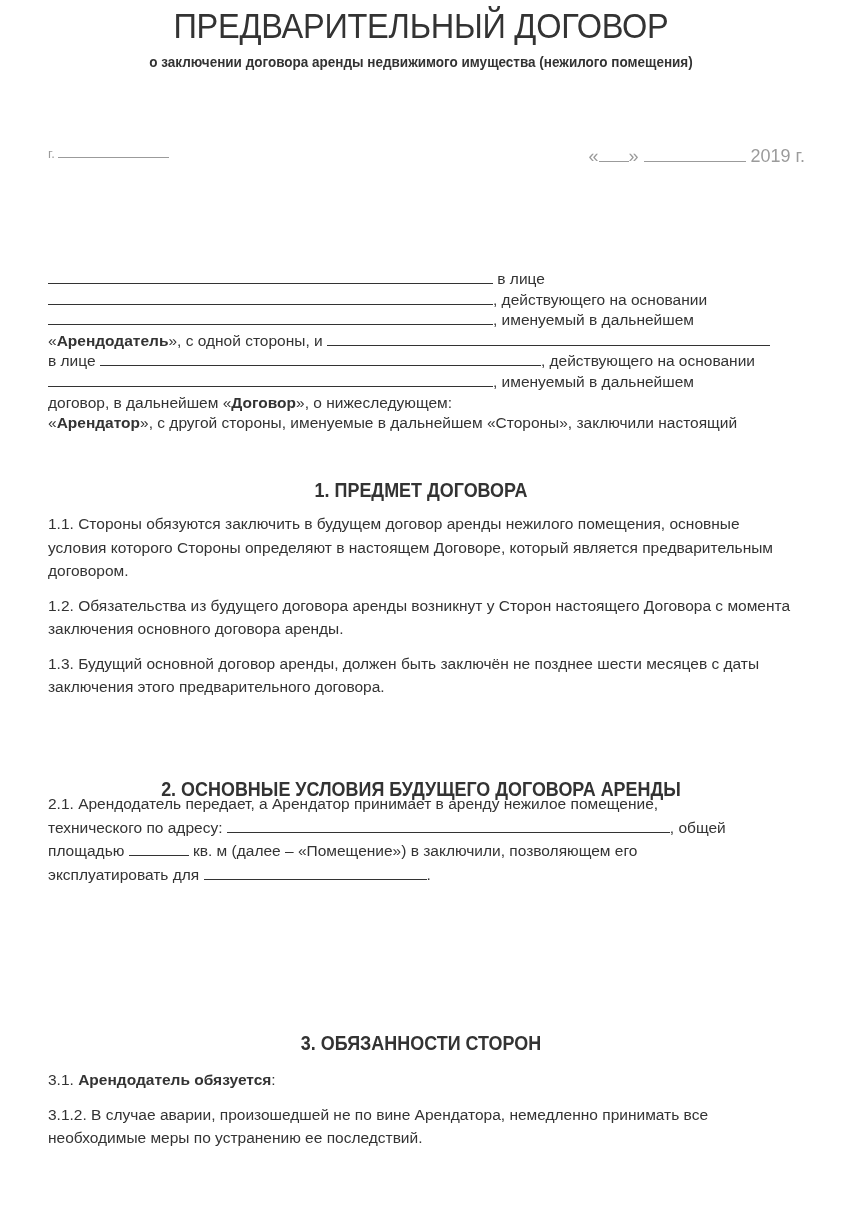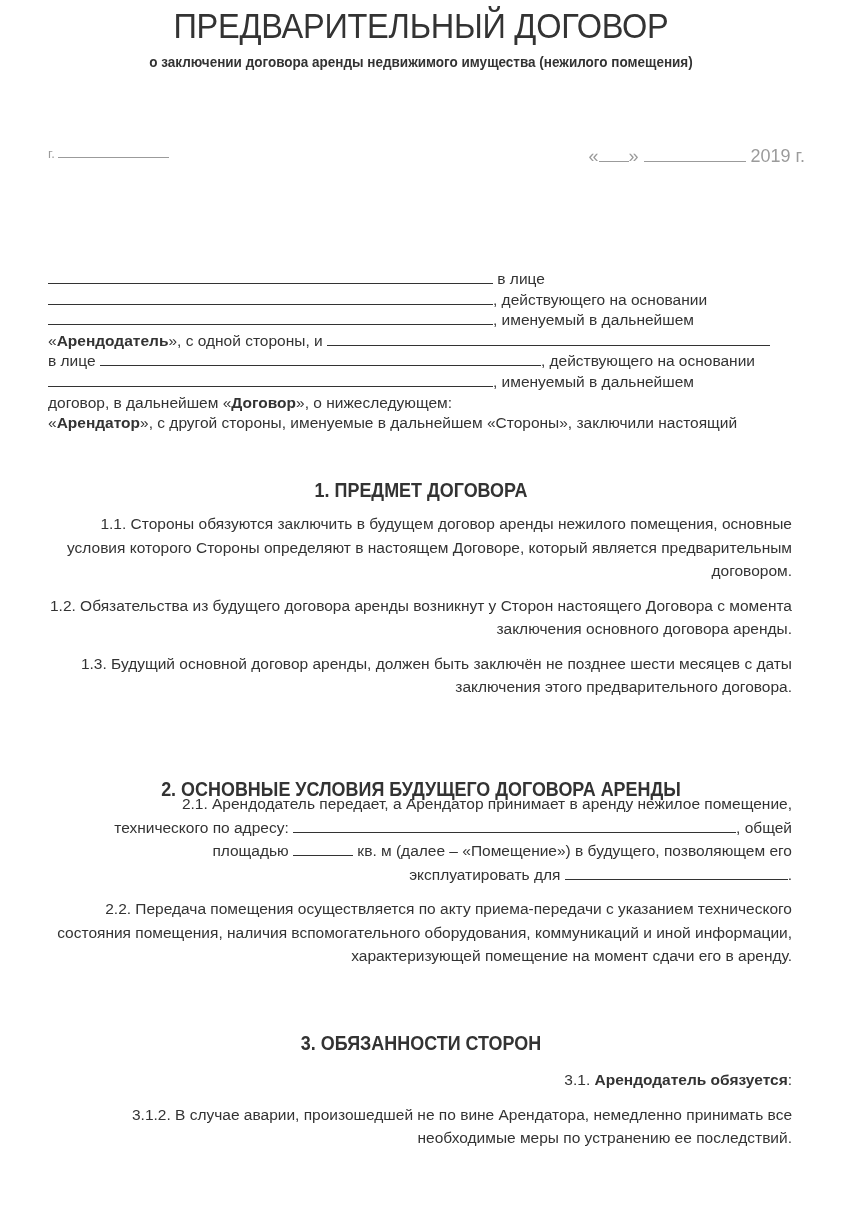--- a/index.html
+++ b/index.html
@@ -30,21 +30,21 @@
     font-size: 15.5px; line-height: 20.6px;
   }
   .parties .row { white-space: nowrap; height: 20.6px; }
   .sec {
     position: absolute; left: 48px; width: 760px; font-size: 15.5px; line-height: 23.5px;
   }
   .sec-title {
     position: absolute; left: 0; width: 842px; text-align: center; font-size: 19.5px;
     font-weight: bold; margin: 0; transform: scaleX(0.92); transform-origin: center;
   }
-  .para { margin: 0 16px 11px 0; text-align: right; }
+  .para { margin: 0 16px 11px 0; }
   b { font-weight: bold; }
 </style>
 </head>
 <body>
 
 <h1 class="title">ПРЕДВАРИТЕЛЬНЫЙ ДОГОВОР</h1>
 <p class="subtitle">о заключении договора аренды недвижимого имущества (нежилого помещения)</p>
 
 <div class="place">
   <span>г.</span>
@@ -95,25 +95,24 @@
 </div>
 
 <h2 class="sec-title" style="top:778px">2. ОСНОВНЫЕ УСЛОВИЯ БУДУЩЕГО ДОГОВОРА АРЕНДЫ</h2>
 <div class="sec" style="top:792px">
   <p class="para">
     <span>2.1. Арендодатель передает, а Арендатор принимает в аренду нежилое помещение,</span><br>
     <span>технического по адресу:</span>
     <span class="blank" style="width:443px"></span><span>, общей</span><br>
     <span>площадью</span>
     <span class="blank" style="width:60px"></span>
-    <span>кв. м (далее – «Помещение») в будущего, позволяющем его</span><br>
+    <span>кв. м (далее – «Помещение») в заключили, позволяющем его</span><br>
     <span>эксплуатировать для</span>
     <span class="blank" style="width:223px"></span><span>.</span>
   </p>
-  <p class="para">2.2. Передача помещения осуществляется по акту приема-передачи с указанием технического состояния помещения, наличия вспомогательного оборудования, коммуникаций и иной информации, характеризующей помещение на момент сдачи его в аренду.</p>
 </div>
 
 <h2 class="sec-title" style="top:1032px">3. ОБЯЗАННОСТИ СТОРОН</h2>
 <div class="sec" style="top:1068px">
   <p class="para">
     <span>3.1.</span>
     <b>Арендодатель обязуется</b><span>:</span>
   </p>
   <p class="para">3.1.2. В случае аварии, произошедшей не по вине Арендатора, немедленно принимать все необходимые меры по устранению ее последствий.</p>
 </div>

